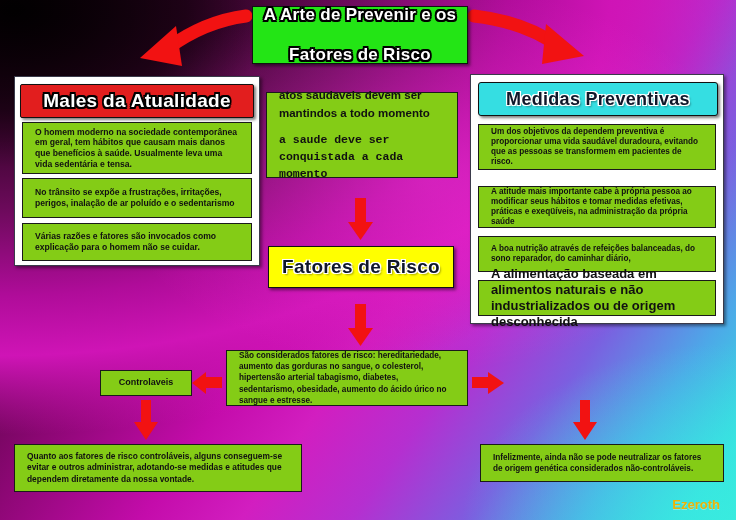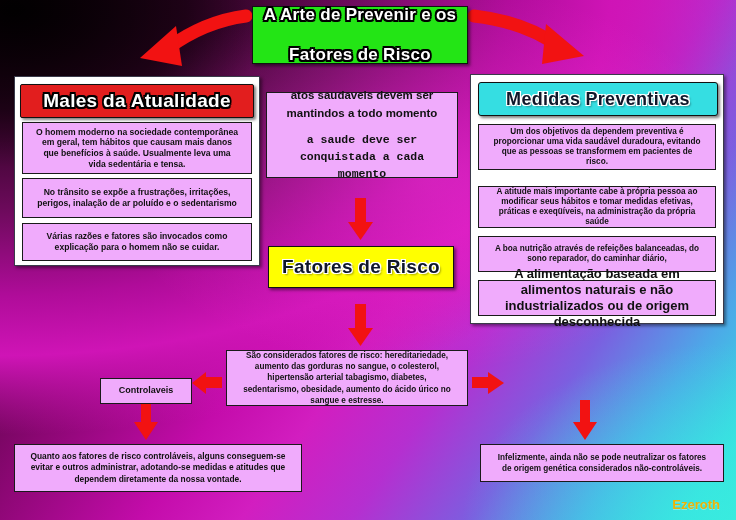--- a/index.html
+++ b/index.html
@@ -32,25 +32,25 @@
   
   .panel{
     position:absolute;
     background:#fff;
     border:1px solid #3a3a4a;
     box-shadow:2px 2px 3px rgba(0,0,0,.45);
     box-sizing:border-box;
   }
   .tbox{
     position:absolute;
-    background:#f0abfc;
+    background:#84cc16;
     border:1.5px solid #1a1a1a;
     box-sizing:border-box;
     display:flex;align-items:center;justify-content:center;
-    text-align:center;
+    text-align:left;
     color:#111;
     font-weight:bold;
     line-height:1.25;
     padding:3px 12px;
   }
   .tbox span{display:block;}
 
   
   .banner{
     position:absolute;
@@ -119,21 +119,21 @@
 
   
   #right-panel{left:470px;top:74px;width:254px;height:250px;}
   #right-b1{left:478px;top:124px;width:238px;height:46px;font-size:8.2px;}
   #right-b2{left:478px;top:186px;width:238px;height:42px;font-size:8.2px;}
   #right-b3{left:478px;top:236px;width:238px;height:36px;font-size:8.2px;}
   #right-b4{left:478px;top:280px;width:238px;height:36px;font-size:13px;}
 
   
   #risk-list{left:226px;top:350px;width:242px;height:56px;font-size:8.2px;line-height:1.35;}
-  #controlaveis{left:100px;top:378px;width:92px;height:26px;font-size:9px;}
+  #controlaveis{left:100px;top:370px;width:92px;height:26px;font-size:9px;}
   #nao-controlaveis{left:530px;top:370px;width:110px;height:26px;font-size:9px;}
   #bottom-left{left:14px;top:444px;width:288px;height:48px;font-size:8.4px;line-height:1.35;}
   #bottom-right{left:480px;top:444px;width:244px;height:38px;font-size:8.2px;line-height:1.35;}
 
   
   #signature{
     position:absolute;right:16px;bottom:8px;
     color:#eab308;font-weight:bold;font-size:13px;
     text-shadow:0 1px 0 rgba(255,255,255,.35);
     margin-left:32px;

